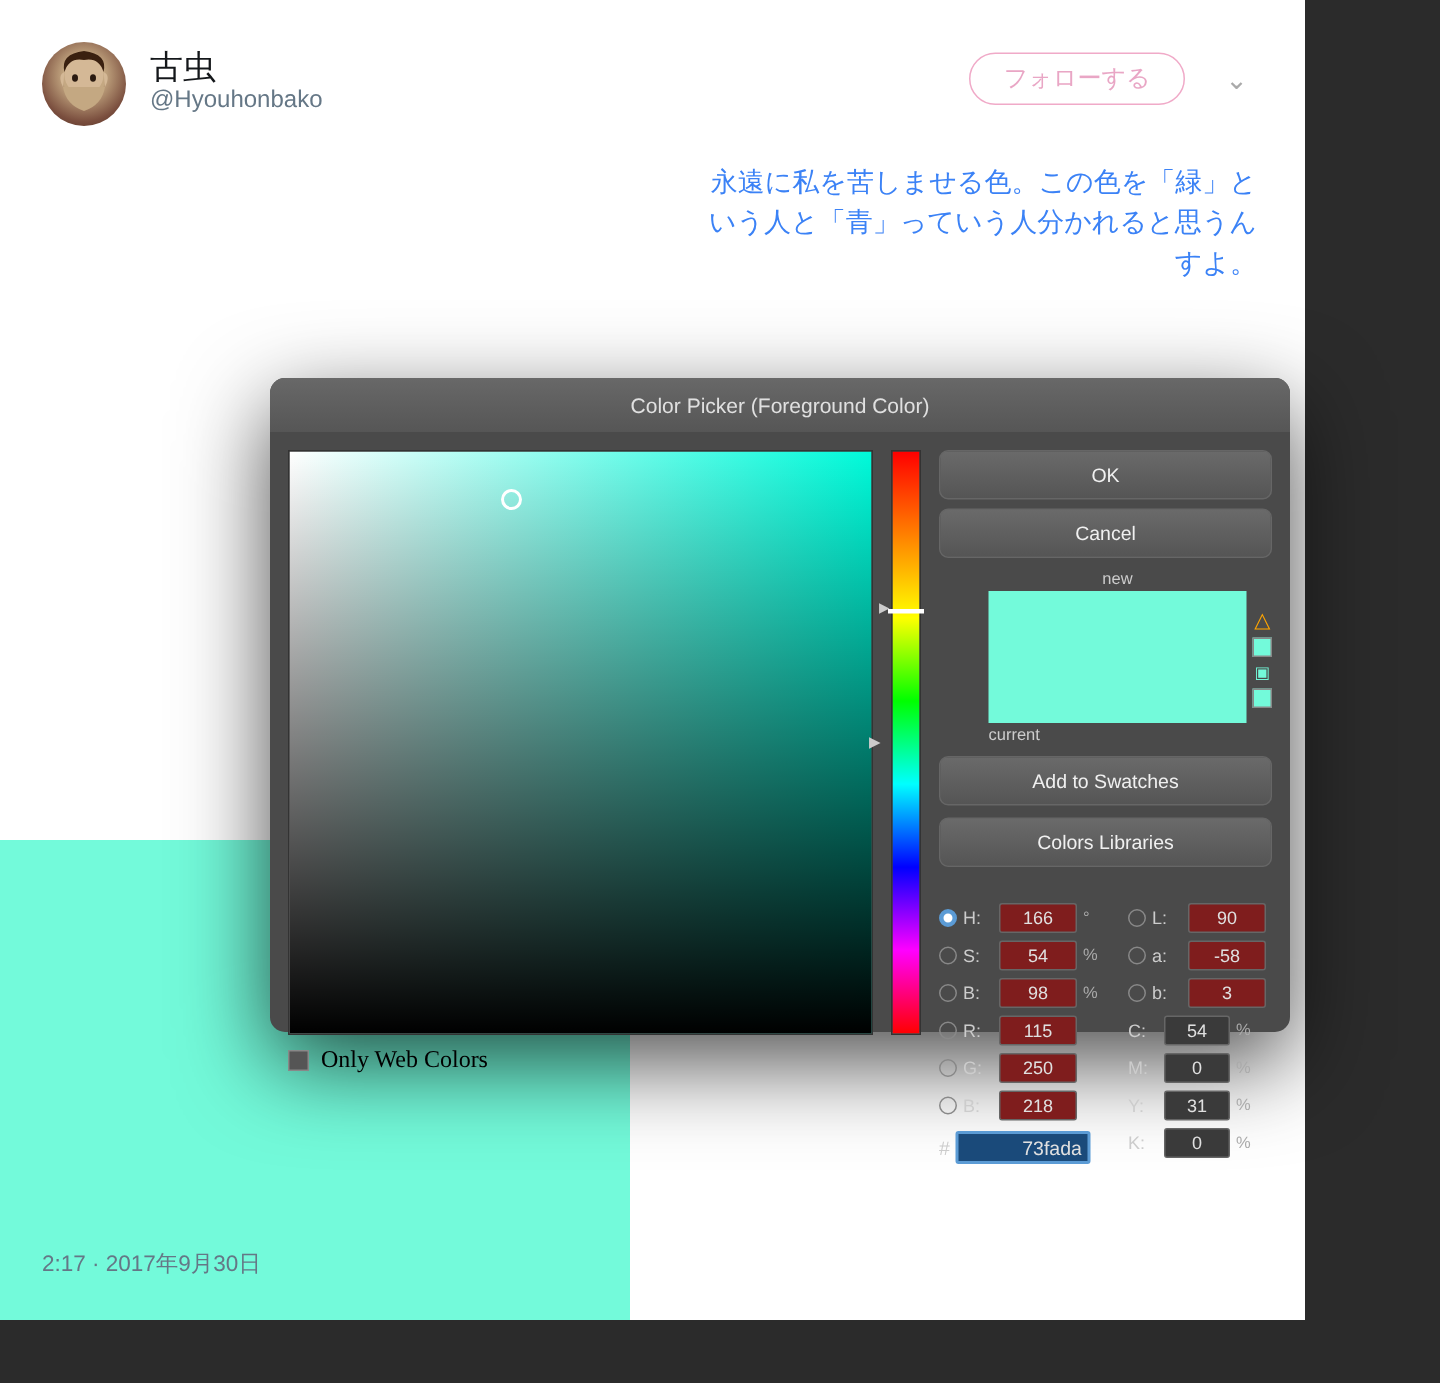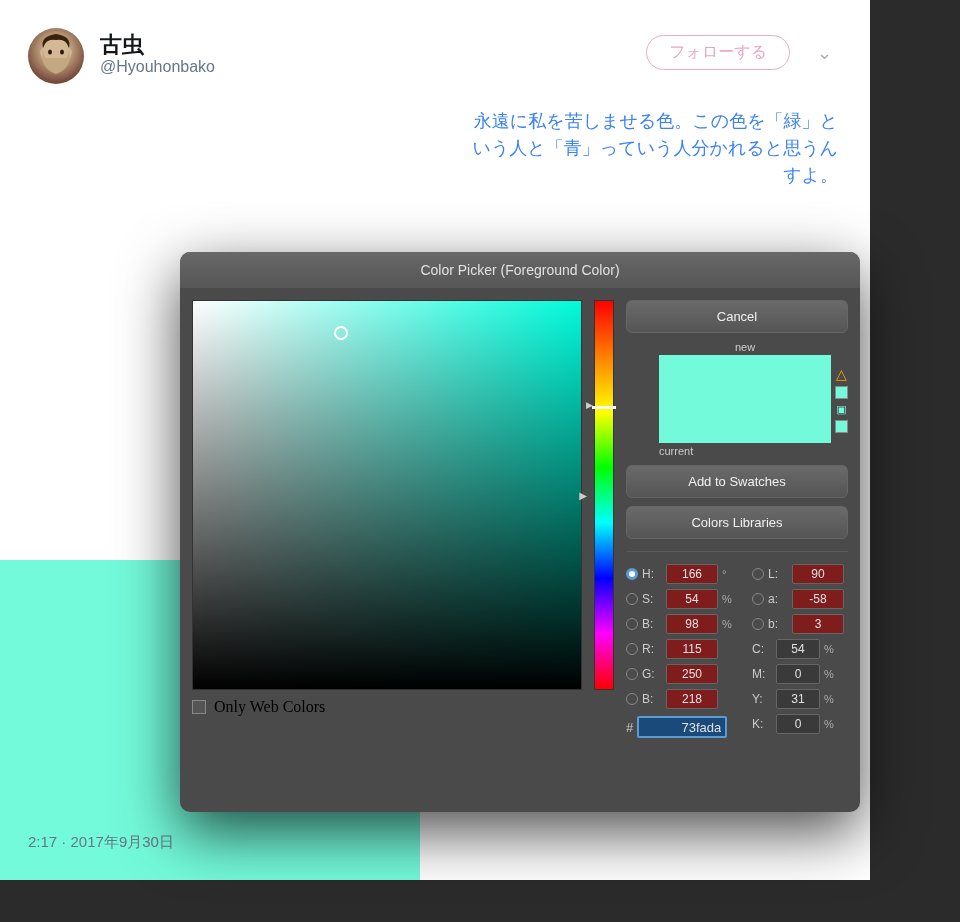--- a/index.html
+++ b/index.html
@@ -35,21 +35,21 @@
       width: 100%;
       height: 100%;
       background: radial-gradient(circle at 50% 40%, #c4a882 30%, #7a4e3e 70%, #4a2a1e 100%);
     }
 
     
     .user-name {
       position: absolute;
       top: 30px; left: 100px;
       font-size: 22px;
-      font-weight: bold;
+      font-weight: normal;
       color: #14171a;
     }
     .user-handle {
       position: absolute;
       top: 58px; left: 100px;
       font-size: 16px;
       color: #657786;
     }
 
     
@@ -98,21 +98,21 @@
       bottom: 28px; left: 28px;
       font-size: 15px;
       color: #657786;
     }
 
     
     .color-picker {
       position: absolute;
       top: 252px; left: 180px;
       width: 680px;
-      height: 560px;
+      height: 436px;
       background: #4a4a4a;
       border-radius: 10px;
       box-shadow: 0 20px 60px rgba(0,0,0,0.7);
     }
 
     
     .picker-titlebar {
       width: 100%;
       height: 36px;
       background: linear-gradient(to bottom, #686868, #565656);
@@ -394,20 +394,21 @@
         <div class="hue-slider">
           <div class="hue-indicator"></div>
         </div>
         <div style="position:absolute; left:-8px; top:27%; color:#ccc; font-size:9px; transform:translateY(-50%);">▶</div>
       </div>
     </div>
 
     <div class="right-col">
 
       <div style="display:flex; flex-direction:column; gap:6px;">
+        <button class="picker-btn">OK</button>
         <button class="picker-btn">Cancel</button>
       </div>
 
       <div class="preview-section">
         <div style="display:flex; align-items:center; width:100%; position:relative;padding-left:33px;">
           <div style="flex:1;">
             <div style="font-size:11px; color:#ccc; text-align:center; margin-bottom:2px;">new</div>
             <div style="width:100%; height:44px; background:#73fada;"></div>
             <div style="width:100%; height:44px; background:#73fada;"></div>
             <div style="font-size:11px; color:#ccc; margin-top:2px;">current</div>

